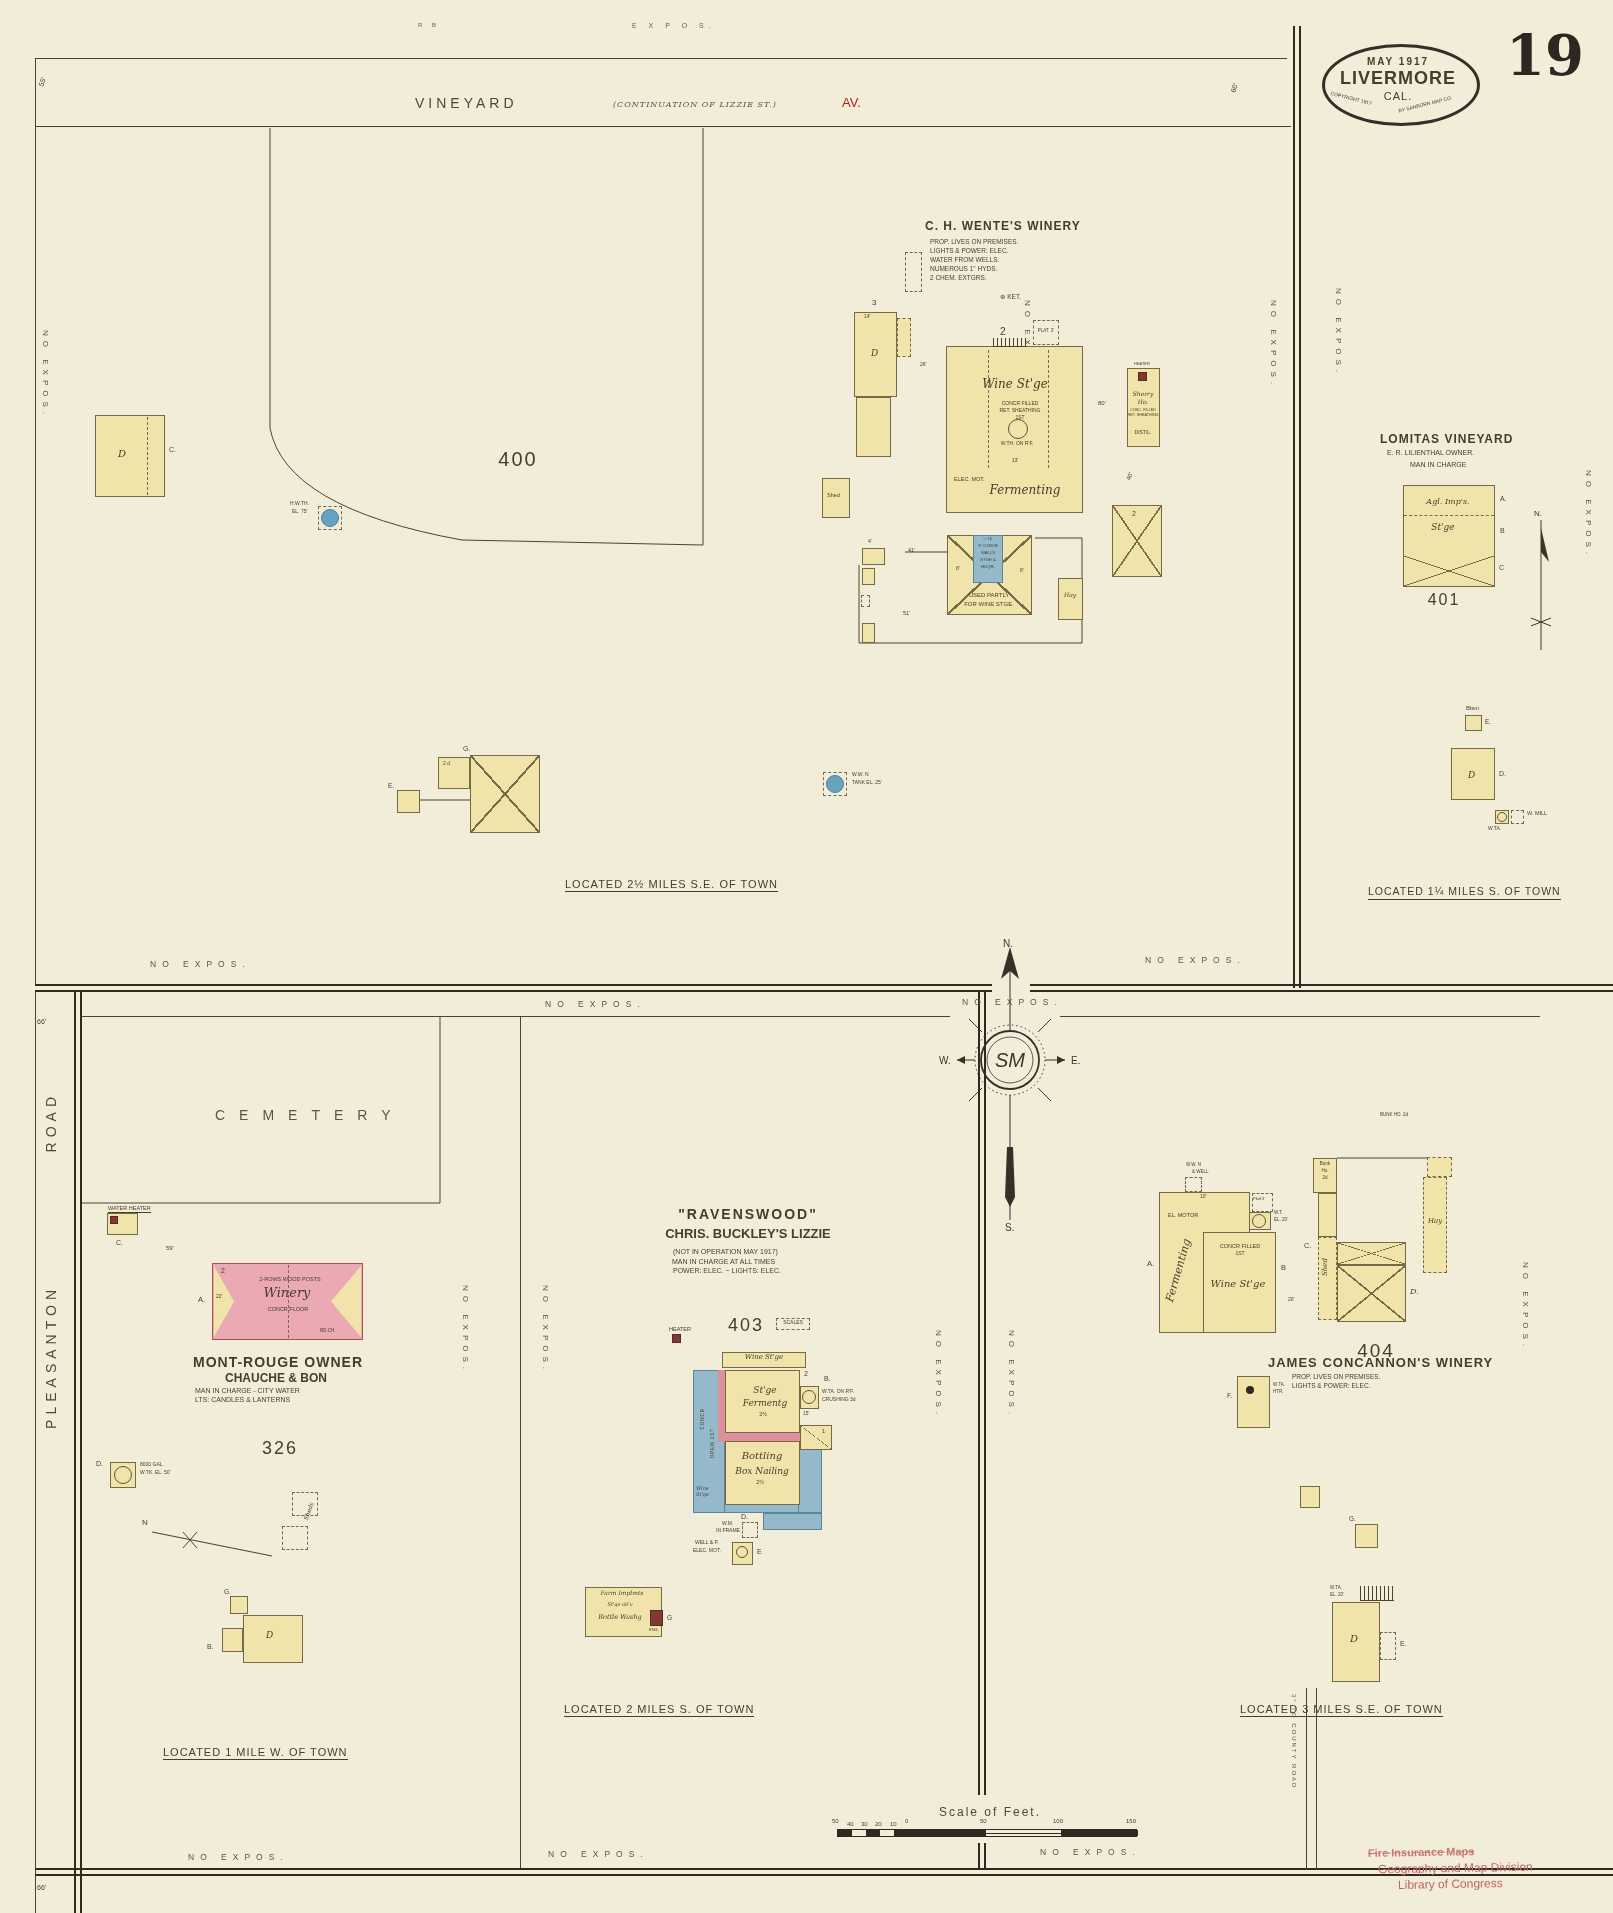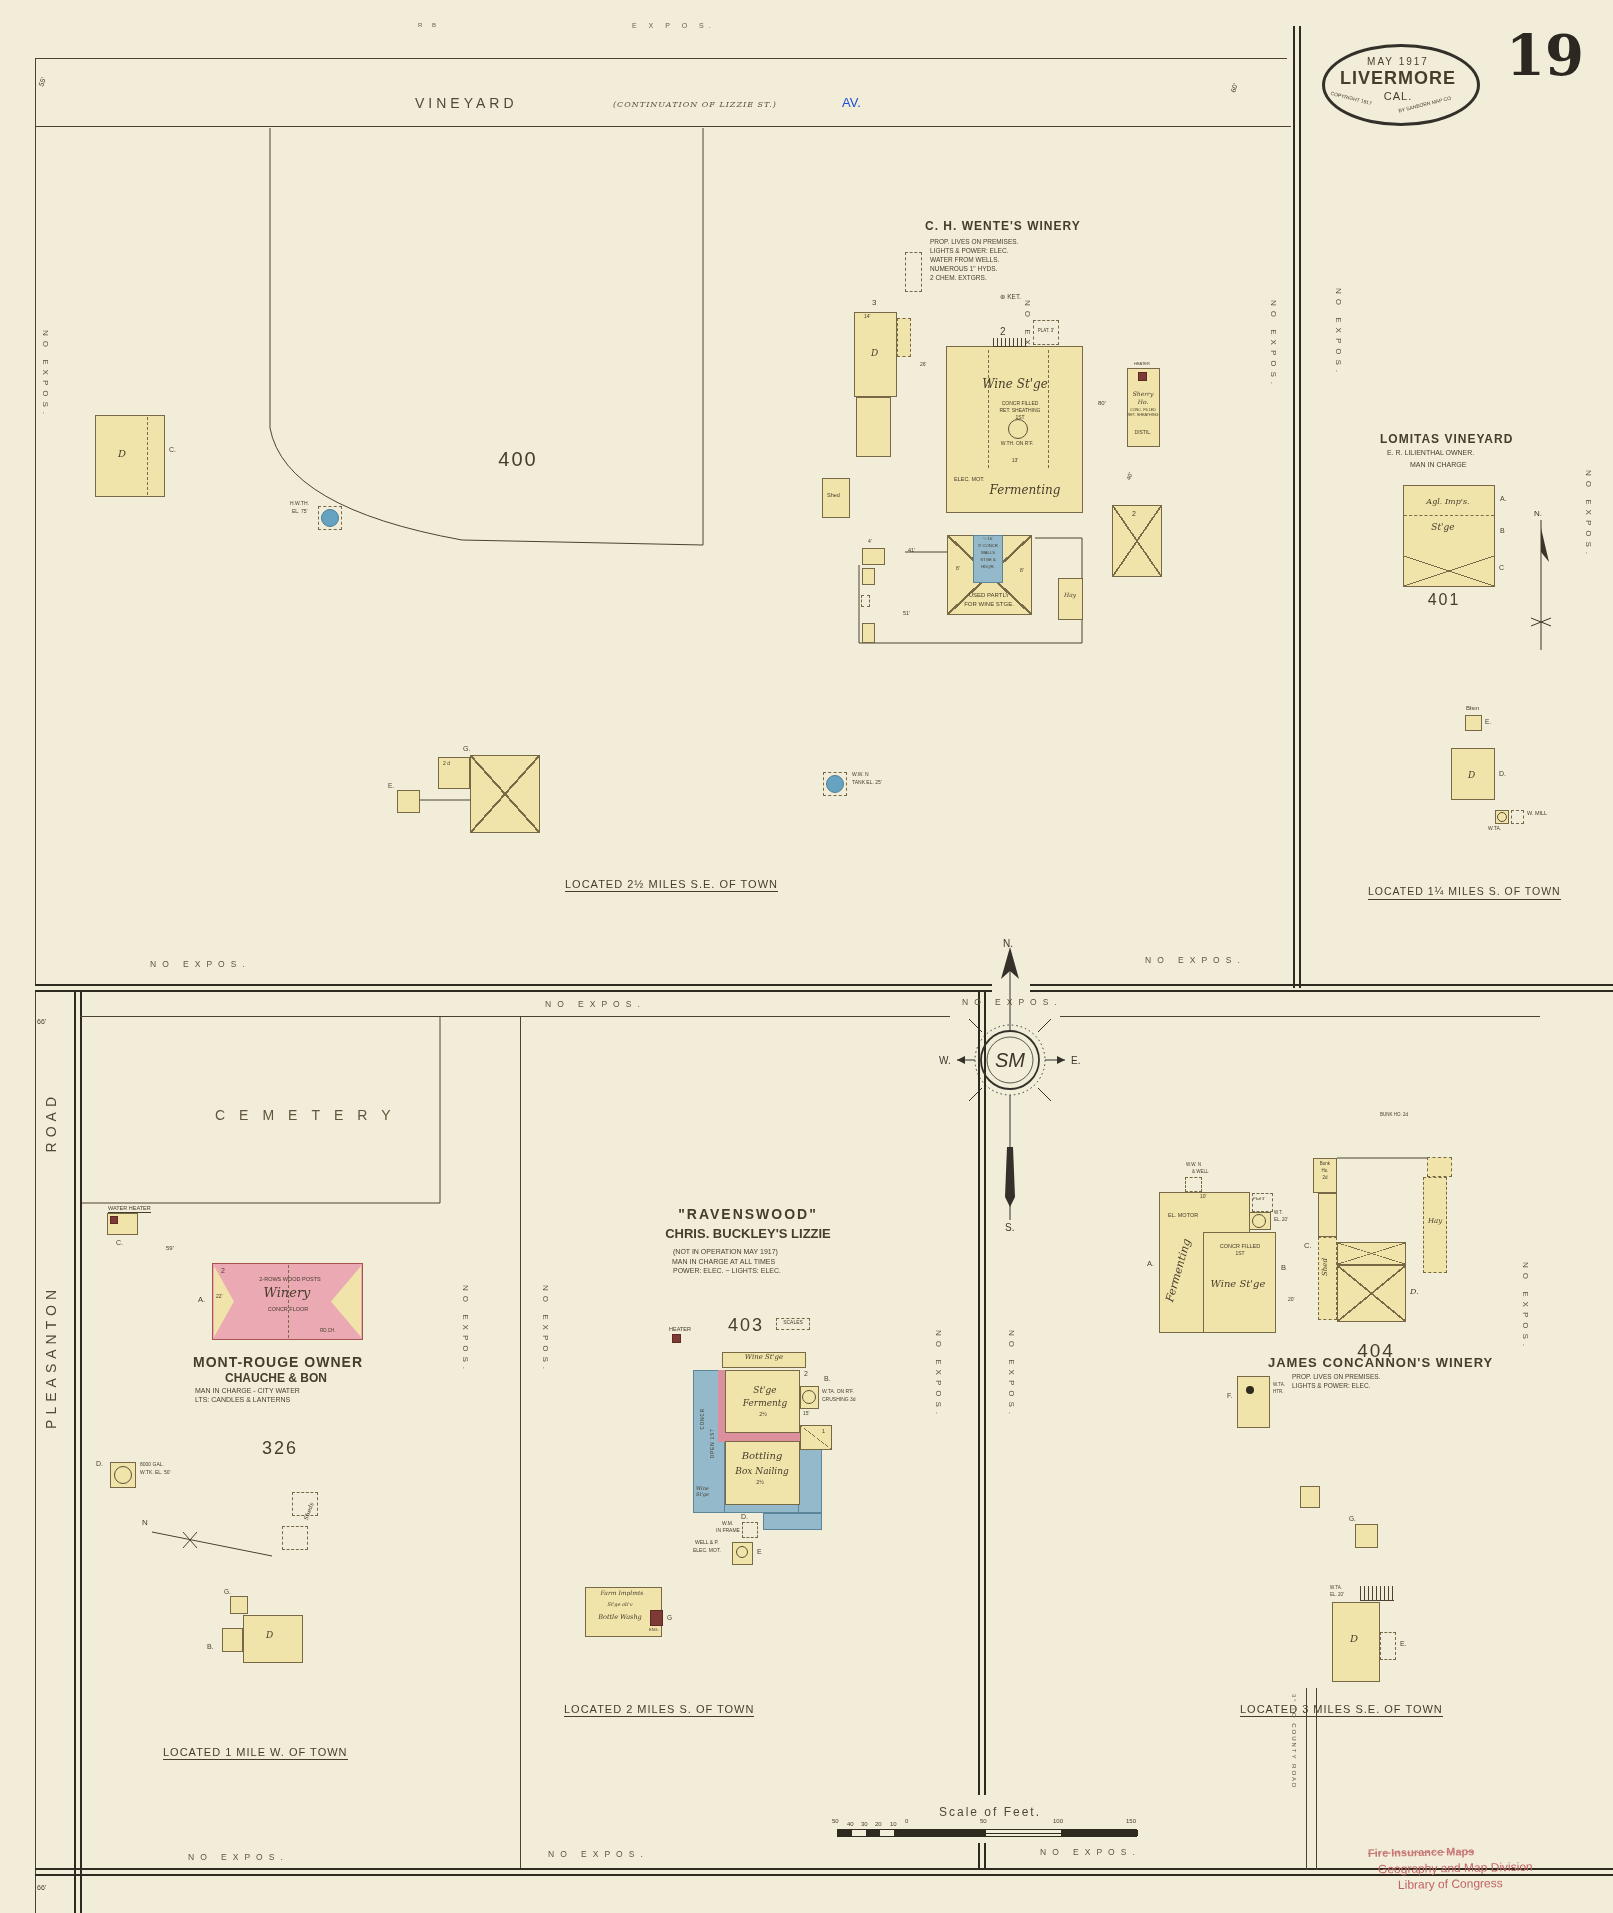--- a/index.html
+++ b/index.html
@@ -63,32 +63,32 @@
   <div class="vroad" style="left:74px;top:992px;height:921px;"></div>
   <div class="hroad" style="left:35px;top:1868px;width:1578px;"></div>
   <div class="hl" style="left:80px;top:1016px;width:870px;"></div>
   <div class="hl" style="left:1060px;top:1016px;width:480px;"></div>
   <div class="vl" style="left:520px;top:1016px;height:852px;"></div>
   <div class="vl" style="left:1306px;top:1688px;height:182px;"></div>
   <div class="vl" style="left:1316px;top:1688px;height:182px;"></div>
 
   <div class="t" style="left:1506px;top:24px;font-size:56px;font-weight:bold;font-family:'DejaVu Serif',serif;color:#2c2721;">19</div>
   <div class="oval" style="left:1322px;top:44px;width:152px;height:76px;"></div>
-  <div class="t c" style="left:1398px;top:56px;font-size:10px;letter-spacing:2px;">MAY 1917</div>
+  <div class="t c" style="left:1398px;top:56px;font-size:10px;letter-spacing:2px;font-weight:bold;">MAY 1917</div>
   <div class="t c" style="left:1398px;top:68px;font-size:18px;font-weight:bold;letter-spacing:1px;">LIVERMORE</div>
   <div class="t c" style="left:1398px;top:90px;font-size:11px;letter-spacing:1px;">CAL.</div>
   <div class="t" style="left:1330px;top:96px;font-size:5px;transform:rotate(14deg);">COPYRIGHT 1917</div>
   <div class="t" style="left:1398px;top:102px;font-size:5px;transform:rotate(-14deg);">BY SANBORN MAP CO</div>
 
   <div class="t" style="left:418px;top:22px;font-size:6px;letter-spacing:4px;color:#6a6048;">R B</div>
   <div class="t" style="left:632px;top:22px;font-size:7px;letter-spacing:5px;color:#6a6048;">E X P O S.</div>
 
   <div class="t" style="left:415px;top:96px;font-size:14px;letter-spacing:4px;color:#50473a;">VINEYARD</div>
   <div class="t it" style="left:613px;top:101px;font-size:8px;letter-spacing:1px;color:#5a513f;">(CONTINUATION OF LIZZIE ST.)</div>
-  <div class="t" style="left:842px;top:96px;font-size:13px;color:#1d4ed8;">AV.</div>
+  <div class="t" style="left:842px;top:96px;font-size:13px;color:#b91c1c;">AV.</div>
 
   <div class="t" style="left:38px;top:78px;font-size:7px;transform:rotate(-70deg);">55'</div>
   <div class="t" style="left:1230px;top:84px;font-size:7px;transform:rotate(-70deg);">60'</div>
   <div class="t" style="left:37px;top:1018px;font-size:7px;">66'</div>
   <div class="t" style="left:37px;top:1884px;font-size:7px;">66'</div>
 
   <div class="t vx" style="left:40px;top:330px;">NO EXPOS.</div>
   <div class="t vx" style="left:1022px;top:300px;">NO EXPOS.</div>
   <div class="t vx" style="left:1268px;top:300px;">NO EXPOS.</div>
   <div class="t vx" style="left:1333px;top:288px;">NO EXPOS.</div>

